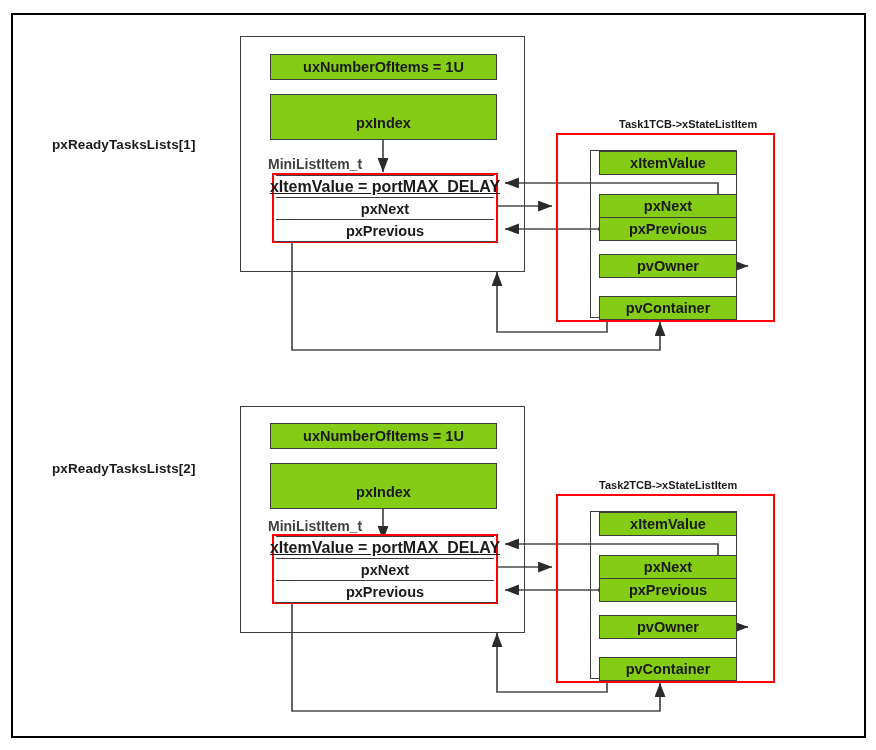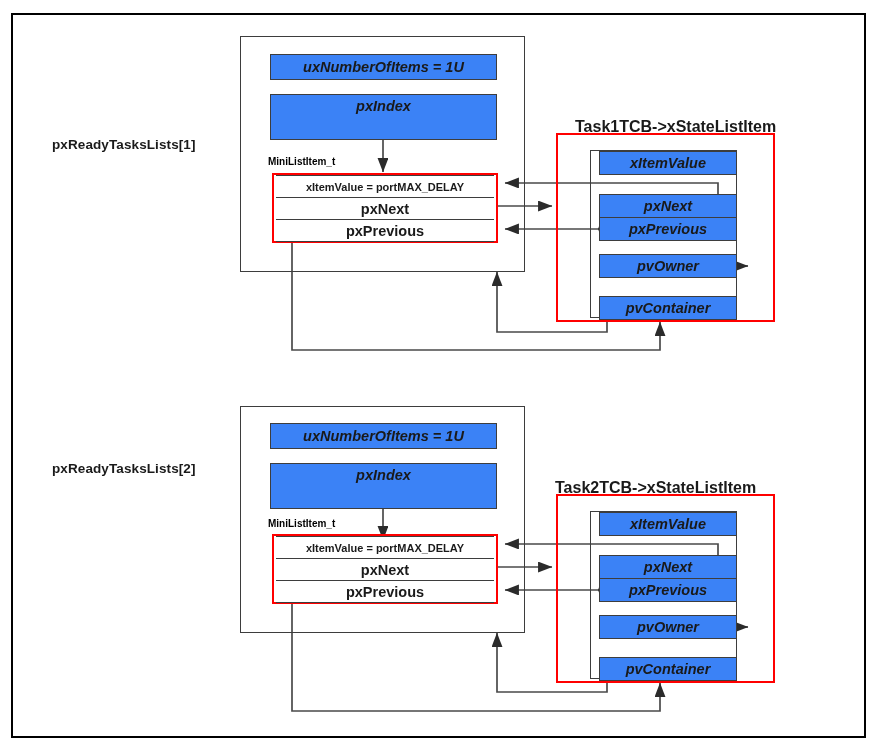--- a/index.html
+++ b/index.html
@@ -21,43 +21,43 @@
     position:absolute;font-size:13.5px;font-weight:bold;
     color:#1a1a1a;white-space:nowrap;letter-spacing:0.1px;
   }
 
   .list-box{
     position:absolute;border:1.5px solid #3d3d3d;box-sizing:border-box;background:transparent;
   }
 
   .field{
     position:absolute;box-sizing:border-box;
-    border:1.5px solid #3d3d3d;background:#3b82f6;
+    border:1.5px solid #3d3d3d;background:#84cc16;
     display:flex;align-items:center;justify-content:center;
-    font-size:14.5px;font-weight:bold;color:#1a1a1a;white-space:nowrap;font-style:italic;
-  }
-  .field.tall{align-items:flex-start;padding-top:3px;}
+    font-size:14.5px;font-weight:bold;color:#1a1a1a;white-space:nowrap;
+  }
+  .field.tall{align-items:flex-start;padding-top:20px;}
 
   .mini-label{
-    position:absolute;font-size:10px;font-weight:bold;color:#000000;white-space:nowrap;
+    position:absolute;font-size:14px;font-weight:bold;color:#404040;white-space:nowrap;
   }
 
   .mini-group{
     position:absolute;box-sizing:border-box;border:2.5px solid #ff0000;background:#fff;
   }
   .mini-row{
     position:absolute;left:2px;right:2px;box-sizing:border-box;
     border-top:1.5px solid #3d3d3d;border-bottom:1.5px solid #3d3d3d;
     display:flex;align-items:center;justify-content:center;
     font-size:14.5px;font-weight:bold;color:#1a1a1a;white-space:nowrap;background:#fff;
   }
-  .mini-row.v{font-size:11px;}
+  .mini-row.v{font-size:16px;text-decoration:underline;}
 
   .tcb-title{
-    position:absolute;font-size:16px;font-weight:bold;color:#1a1a1a;white-space:nowrap;
+    position:absolute;font-size:11px;font-weight:bold;color:#1a1a1a;white-space:nowrap;margin-left:44px;
   }
   .tcb-box{
     position:absolute;box-sizing:border-box;border:2.5px solid #ff0000;background:transparent;
   }
   .tcb-inner{
     position:absolute;box-sizing:border-box;border:1.5px solid #3d3d3d;background:transparent;
   }
 </style>
 </head>
 <body>

